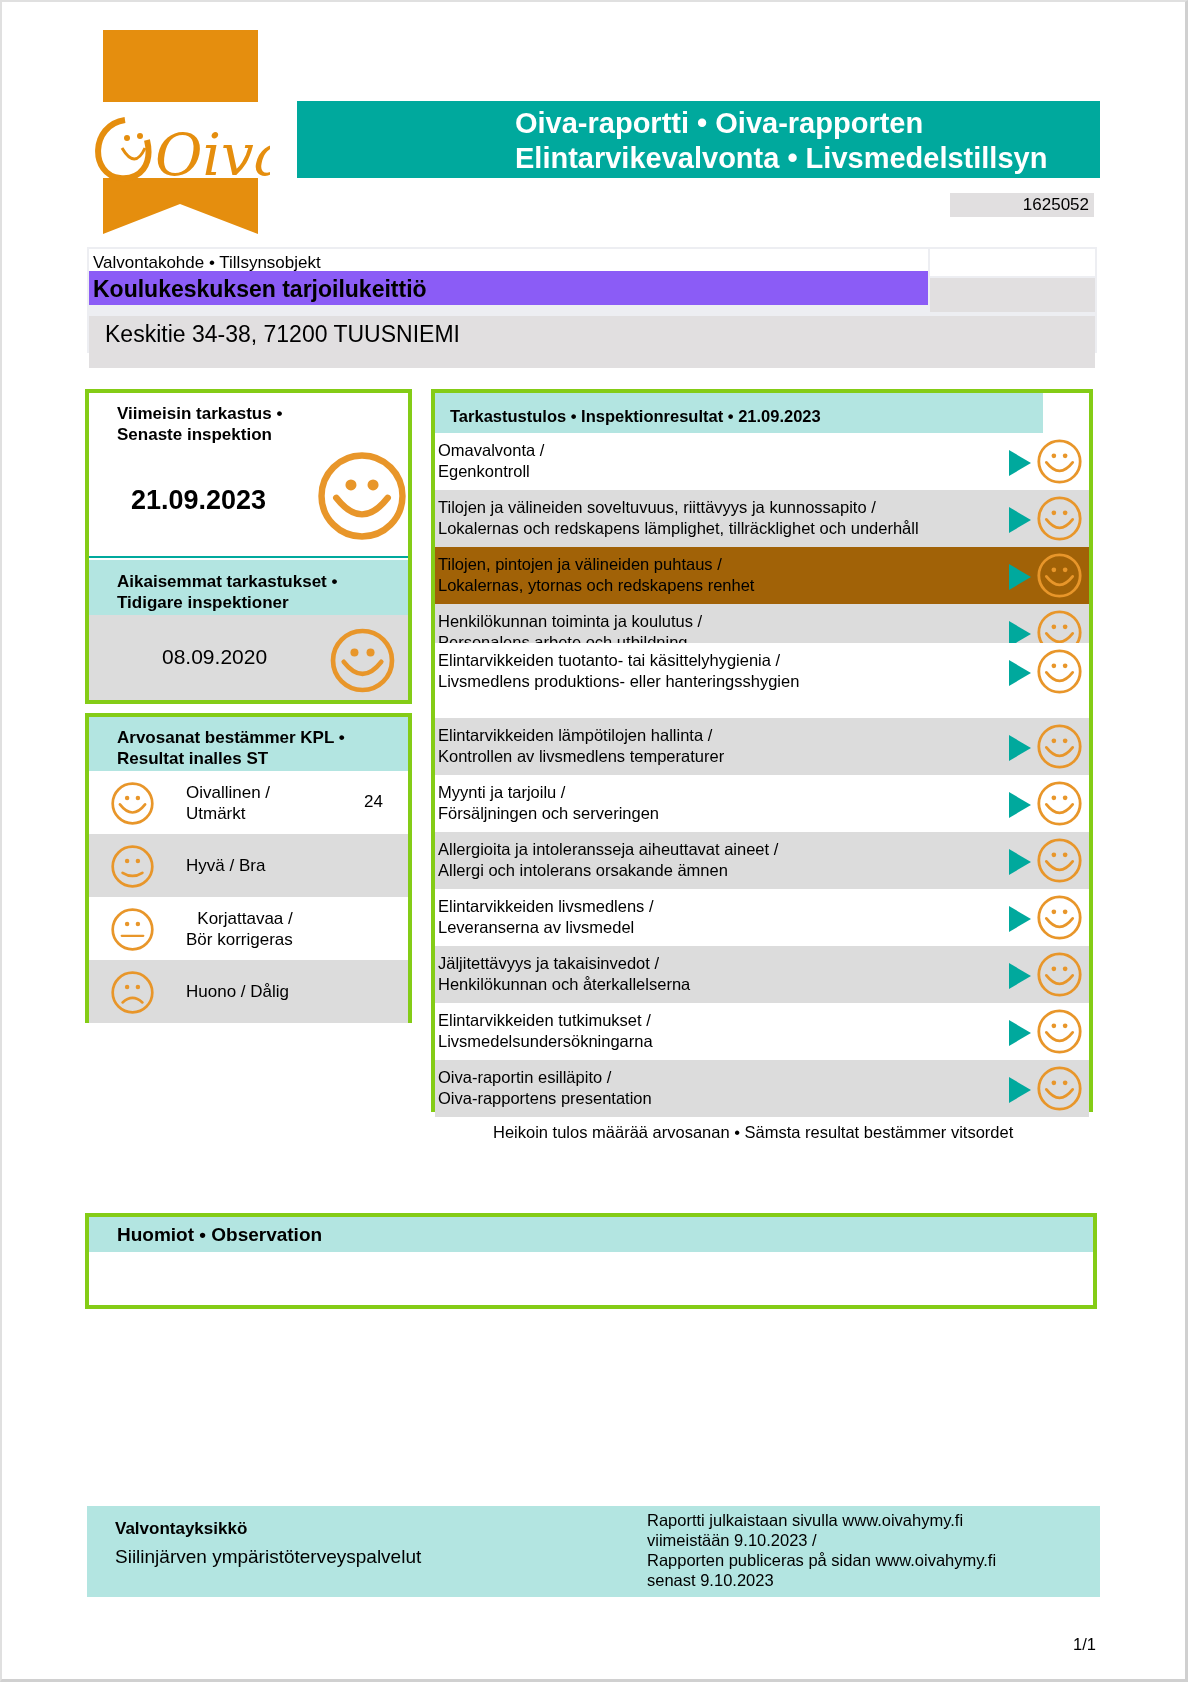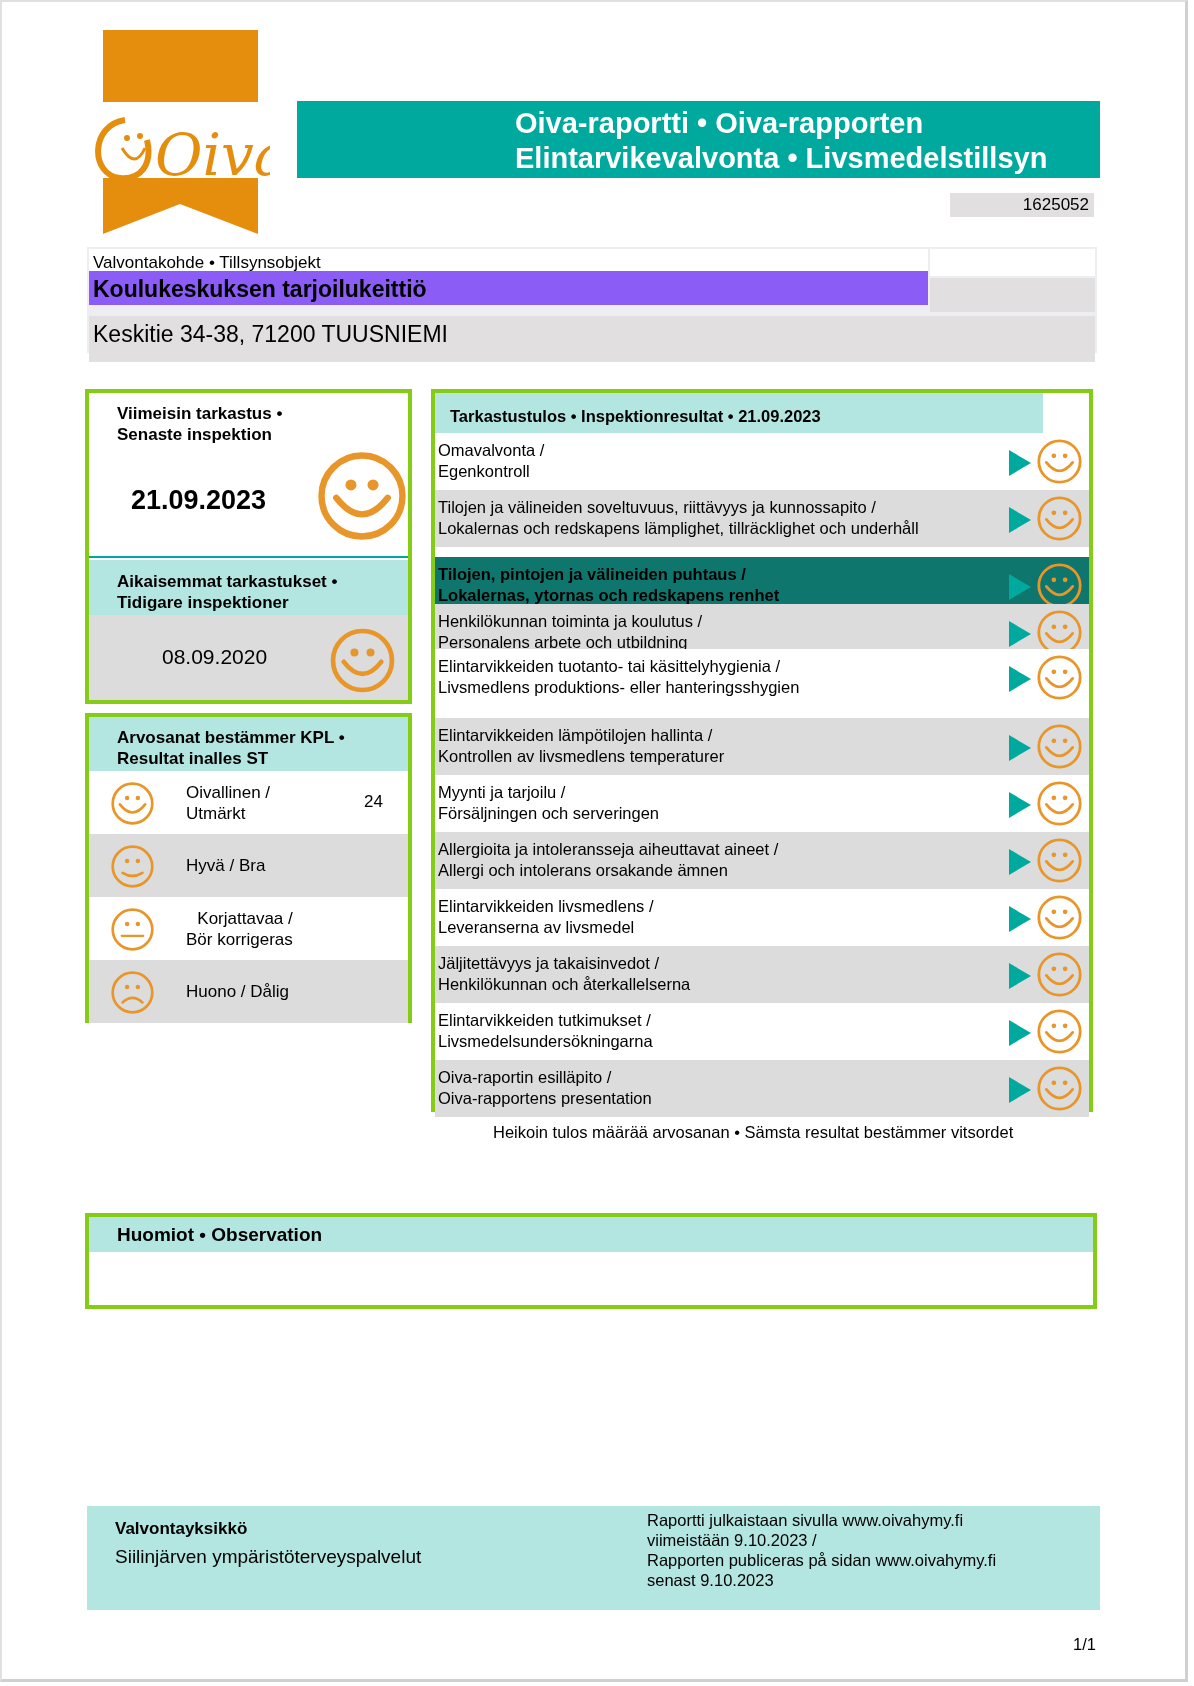--- a/index.html
+++ b/index.html
@@ -18,21 +18,21 @@
   .idbox { left: 950px; top: 193px; width: 144px; height: 24px; background: #e1dfe0;
     font-size: 17px; text-align: right; padding: 2px 5px 0 0; }
 
   
   .target { left: 87px; top: 247px; width: 1010px; height: 106px; background: #edeef2; }
   .trow { position: absolute; left: 2px; }
   .tr1 { top: 2px; height: 27px; width: 839px; background: #fff; font-size: 17px; padding: 4px 0 0 4px; }
   .tr1b { top: 2px; height: 27px; left: 843px; width: 165px; background: #fff; }
   .tr2 { top: 24px; height: 34px; width: 839px; background: #8b5cf6; font-size: 23px; font-weight: bold; padding: 5px 0 0 4px; }
   .tr2b { top: 31px; height: 34px; left: 843px; width: 165px; background: #e1dfe0; }
-  .tr3 { top: 69px; height: 46px; width: 1006px; background: #e1dfe0; font-size: 23px; padding: 5px 0 0 4px; }
+  .tr3 { top: 69px; height: 52px; width: 1006px; background: #e1dfe0; font-size: 23px; padding: 5px 0 0 16px; }
 
   
   .tealbox { border: 4px solid #84cc16; }
   .band { background: #b3e5e1; }
 
   .latest { left: 85px; top: 389px; width: 327px; height: 315px; }
   .latest .sec1 { position: absolute; left: 0; top: 0; width: 319px; height: 165px; background: #fff; border-bottom: 2px solid #00a99d; }
   .latest .title { position: absolute; left: 28px; top: 10px; font-size: 17px; font-weight: bold; line-height: 21px; }
   .latest .date { position: absolute; left: 42px; top: 92px; font-size: 27px; font-weight: bold; }
   .latest .bigsmile { position: absolute; left: 227px; top: 57px; width: 92px; height: 92px; }
@@ -58,21 +58,21 @@
   .rrow .arrow { position: absolute; left: 574px; top: 17px; width: 0; height: 0;
     border-top: 13px solid transparent; border-bottom: 13px solid transparent; border-left: 22px solid #00a99d; cursor: pointer; }
   .rrow .sm { position: absolute; left: 601px; top: 5px; width: 47px; height: 47px; }
 
   .note { left: 493px; top: 1123px; font-size: 16.5px; }
 
   .obs { left: 85px; top: 1213px; width: 1012px; height: 96px; }
   .obs .hdr { position: absolute; left: 0; top: 0; width: 1004px; height: 35px; }
   .obs .hdr .t { position: absolute; left: 28px; top: 7px; font-size: 19px; font-weight: bold; }
 
-  .footer { left: 87px; top: 1506px; width: 1013px; height: 104px; background: #b3e5e1; }
+  .footer { left: 87px; top: 1506px; width: 1013px; height: 91px; background: #b3e5e1; }
   .footer .unit-h { position: absolute; left: 28px; top: 13px; font-size: 17px; font-weight: bold; }
   .footer .unit { position: absolute; left: 28px; top: 40px; font-size: 19px; }
   .footer .pub { position: absolute; left: 560px; top: 4px; font-size: 16.5px; line-height: 20px; }
   .pagenum { left: 1073px; top: 1603px; font-size: 16.5px; margin-top: 32px; }
 
   svg.smiley circle.face { fill: none; stroke: #e8962a; }
   svg.smiley .eye { fill: #e8962a; }
   svg.smiley .mouth { fill: none; stroke: #e8962a; stroke-linecap: round; }
 </style>
 </head>
@@ -216,21 +216,21 @@
           <div>Lokalernas och redskapens lämplighet, tillräcklighet och underhåll</div>
         </div>
         <div class="arrow"></div>
         <svg class="sm smiley" viewBox="0 0 100 100">
           <circle class="face" cx="50" cy="50" r="44" stroke-width="6"></circle>
           <circle class="eye" cx="38" cy="38" r="5"></circle>
           <circle class="eye" cx="62" cy="38" r="5"></circle>
           <path class="mouth" d="M22,52 Q50,88 78,52" stroke-width="6"></path>
         </svg>
       </div>
-      <div class="rrow" style="top: 164px; background: #0f766e; font-weight: bold;">
+      <div class="rrow" style="top: 154px; background: #a16207;">
         <div class="lbl">
           <div>Tilojen, pintojen ja välineiden puhtaus /</div>
           <div>Lokalernas, ytornas och redskapens renhet</div>
         </div>
         <div class="arrow"></div>
         <svg class="sm smiley" viewBox="0 0 100 100">
           <circle class="face" cx="50" cy="50" r="44" stroke-width="6"></circle>
           <circle class="eye" cx="38" cy="38" r="5"></circle>
           <circle class="eye" cx="62" cy="38" r="5"></circle>
           <path class="mouth" d="M22,52 Q50,88 78,52" stroke-width="6"></path>
@@ -242,21 +242,21 @@
           <div>Personalens arbete och utbildning</div>
         </div>
         <div class="arrow"></div>
         <svg class="sm smiley" viewBox="0 0 100 100">
           <circle class="face" cx="50" cy="50" r="44" stroke-width="6"></circle>
           <circle class="eye" cx="38" cy="38" r="5"></circle>
           <circle class="eye" cx="62" cy="38" r="5"></circle>
           <path class="mouth" d="M22,52 Q50,88 78,52" stroke-width="6"></path>
         </svg>
       </div>
-      <div class="rrow" style="top: 256px; background: rgb(255, 255, 255);">
+      <div class="rrow" style="top: 250px; background: rgb(255, 255, 255);">
         <div class="lbl">
           <div>Elintarvikkeiden tuotanto- tai käsittelyhygienia /</div>
           <div>Livsmedlens produktions- eller hanteringsshygien</div>
         </div>
         <div class="arrow"></div>
         <svg class="sm smiley" viewBox="0 0 100 100">
           <circle class="face" cx="50" cy="50" r="44" stroke-width="6"></circle>
           <circle class="eye" cx="38" cy="38" r="5"></circle>
           <circle class="eye" cx="62" cy="38" r="5"></circle>
           <path class="mouth" d="M22,52 Q50,88 78,52" stroke-width="6"></path>

